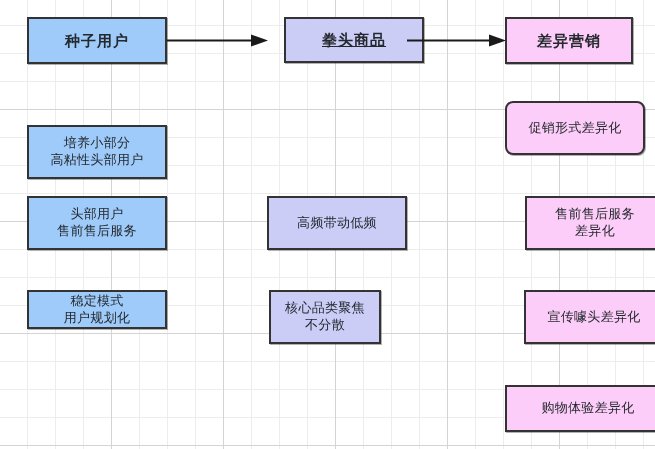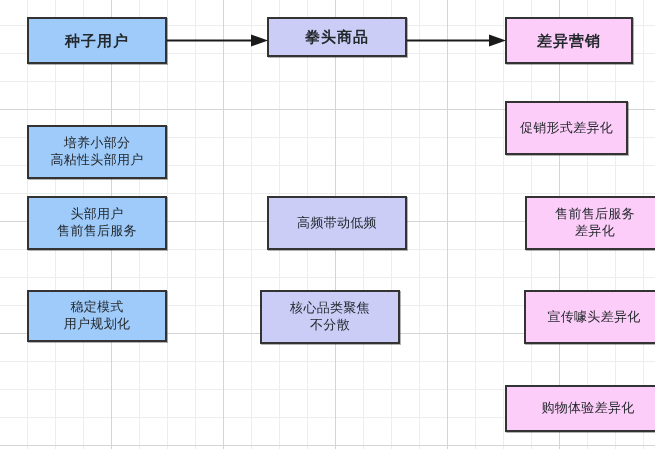--- a/index.html
+++ b/index.html
@@ -57,21 +57,21 @@
   }
   .arrow svg { display: block; }
 </style>
 </head>
 <body>
 
 <div id="canvas">
 
   <div class="node header col-a" style="left:27px; top:17px; width:140px; height:47px;">种子用户</div>
 
-  <div class="node header col-b" style="left:267px; top:17px; width:140px; height:40px;">拳头商品</div>
+  <div class="node header col-b" style="left:284px; top:17px; width:140px; height:46px;text-decoration:underline;">拳头商品</div>
 
   <div class="node header col-c" style="left:505px; top:17px; width:128px; height:47px;">差异营销</div>
 
   <div class="arrow" style="left:167px; top:34px; width:101px;">
     <svg width="101" height="13" viewBox="0 0 101 13">
       <line x1="0" y1="6.5" x2="86" y2="6.5" stroke="#1a1a1a" stroke-width="2.2"></line>
       <polygon points="84,0.5 101,6.5 84,12.5" fill="#1a1a1a"></polygon>
     </svg>
   </div>
 
@@ -81,30 +81,30 @@
       <polygon points="82,0.5 99,6.5 82,12.5" fill="#1a1a1a"></polygon>
     </svg>
   </div>
 
   <div class="node col-a" style="left:27px; top:101px; width:140px; height:54px;margin-top:24px;">培养小部分
 高粘性头部用户</div>
 
   <div class="node col-a" style="left:27px; top:196px; width:140px; height:54px;">头部用户
 售前售后服务</div>
 
-  <div class="node col-a" style="left:27px; top:290px; width:140px; height:52px;">稳定模式
+  <div class="node col-a" style="left:27px; top:290px; width:140px; height:39px;">稳定模式
 用户规划化</div>
 
 
   <div class="node col-b" style="left:267px; top:196px; width:140px; height:54px;">高频带动低频</div>
 
-  <div class="node col-b" style="left:260px; top:290px; width:140px; height:54px;">核心品类聚焦
+  <div class="node col-b" style="left:269px; top:290px; width:112px; height:54px;">核心品类聚焦
 不分散</div>
 
-  <div class="node col-c" style="left:505px; top:101px; width:123px; height:54px;">促销形式差异化</div>
+  <div class="node col-c" style="left:505px; top:101px; width:140px; height:54px;border-radius:8px;">促销形式差异化</div>
 
   <div class="node col-c" style="left:505px; top:196px; width:140px; height:54px;margin-left:20px;">售前售后服务
 差异化</div>
 
   <div class="node col-c" style="left:505px; top:290px; width:140px; height:54px;margin-left:19px;">宣传噱头差异化</div>
 
   <div class="node col-c" style="left:505px; top:385px; width:166px; height:47px;">购物体验差异化</div>
 
 </div>
 

